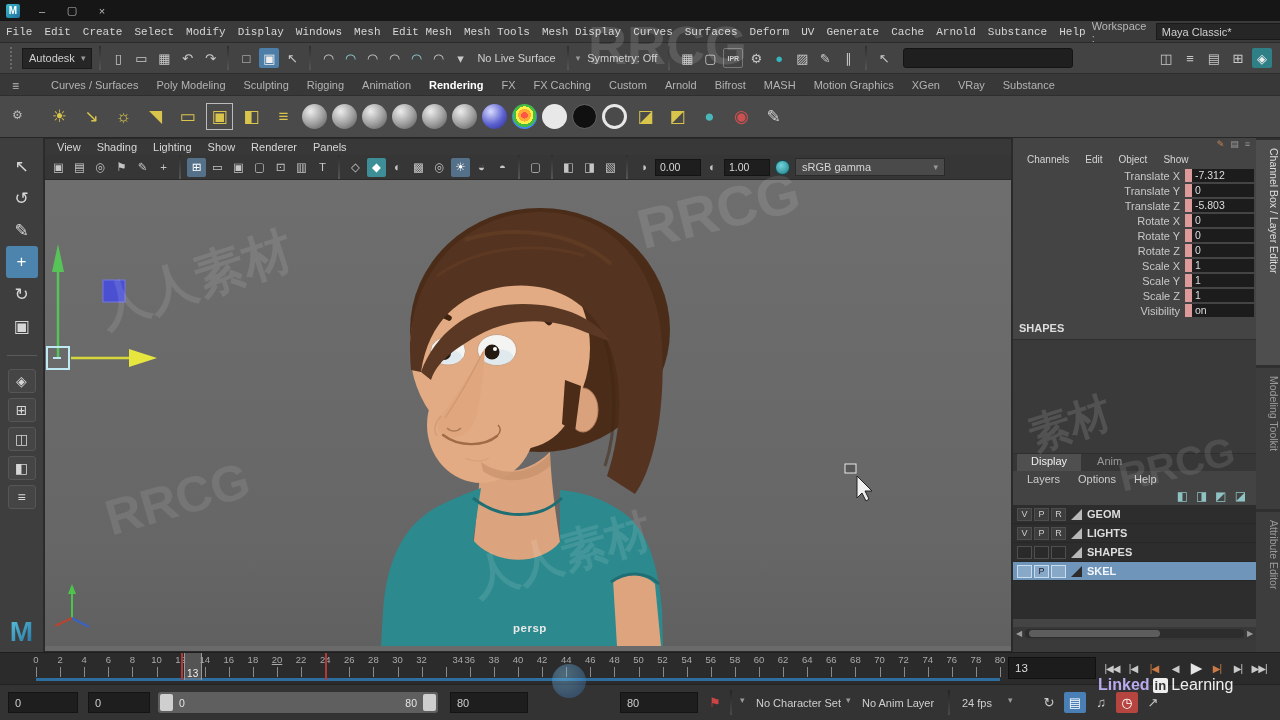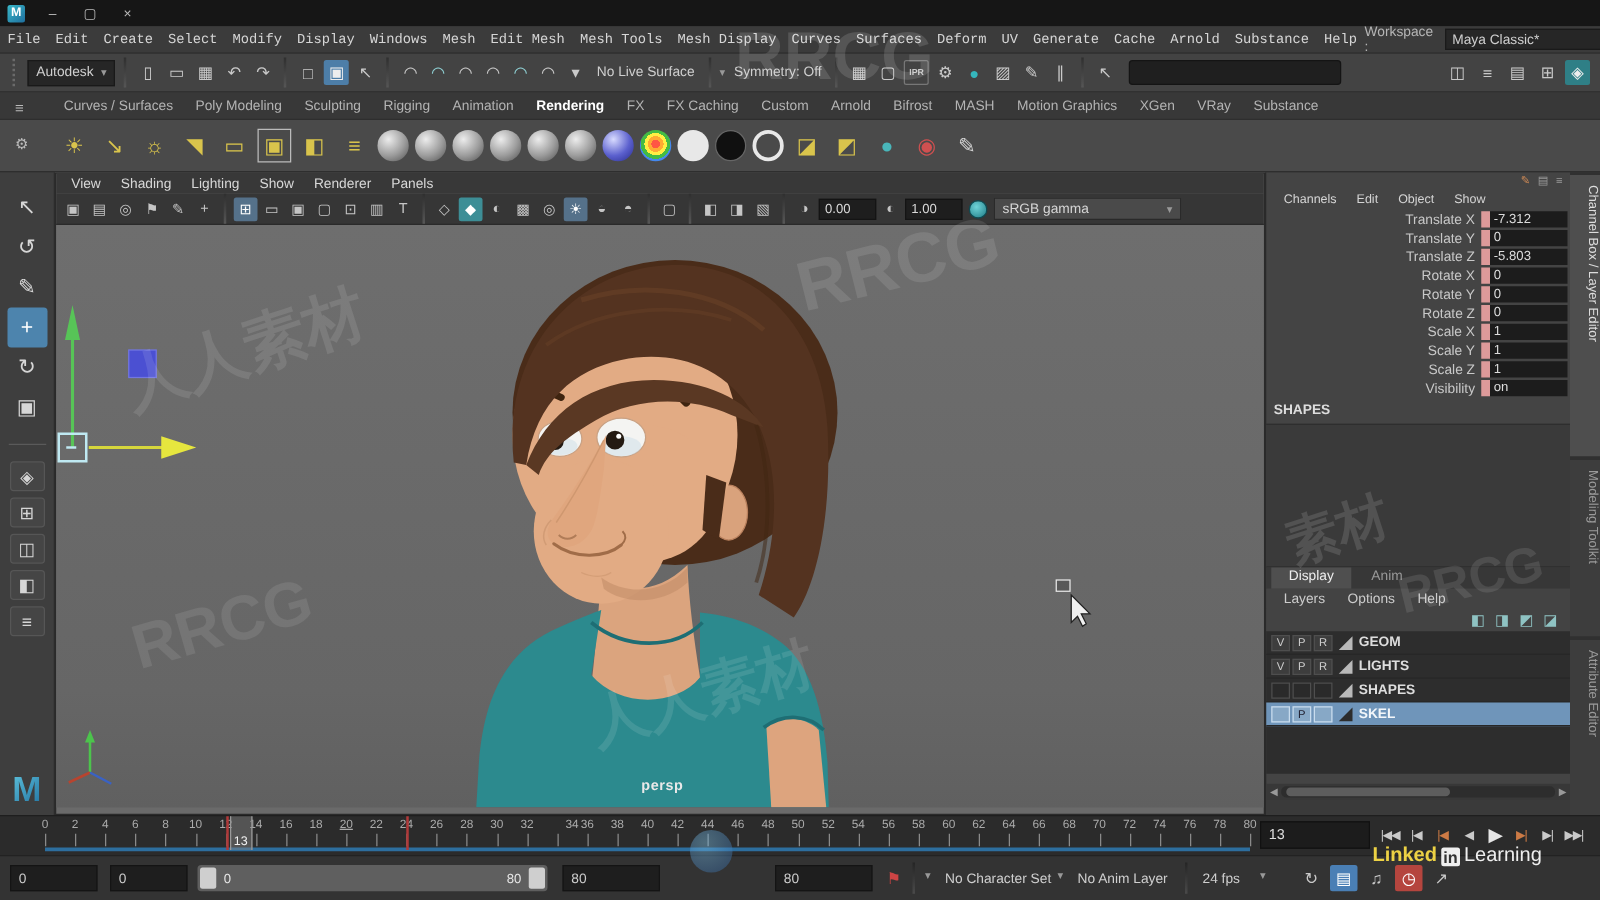--- a/index.html
+++ b/index.html
@@ -143,21 +143,21 @@
   .rb-ic.red{background:#b5453e;color:#fff;}
   .rb-sep{position:absolute;top:5px;width:2px;height:25px;background:linear-gradient(#252525,#4a4a4a);}
   .rb-dd{position:absolute;top:10px;color:#999;font-size:9px;}
 
   
   .wm{position:absolute;color:#fff;font-weight:bold;pointer-events:none;white-space:nowrap;z-index:40;}
   .copyright{position:absolute;left:552px;top:664px;z-index:41;display:flex;align-items:center;gap:8px;opacity:0.42;}
   .cr-logo{width:34px;height:34px;border-radius:50%;background:radial-gradient(circle at 35% 30%,#7fc4e8,#2a5d9e);}
   .cr-text{color:#eee;font-size:24px;font-weight:bold;}
   .linkedin{position:absolute;left:1098px;top:676px;z-index:41;display:flex;align-items:center;gap:3px;opacity:0.92;}
-  .li-a{color:#fde047;font-size:16px;font-weight:bold;}
+  .li-a{color:#c4b5fd;font-size:16px;font-weight:bold;}
   .li-in{background:#fff;color:#333;font-size:13px;font-weight:bold;border-radius:2px;padding:0 2px;line-height:15px;}
   .li-b{color:#fff;font-size:16px;}
 </style>
 </head>
 <body>
 
 <div id="app">
 
   <div class="titlebar">
     <span class="maya-ico">M</span>

